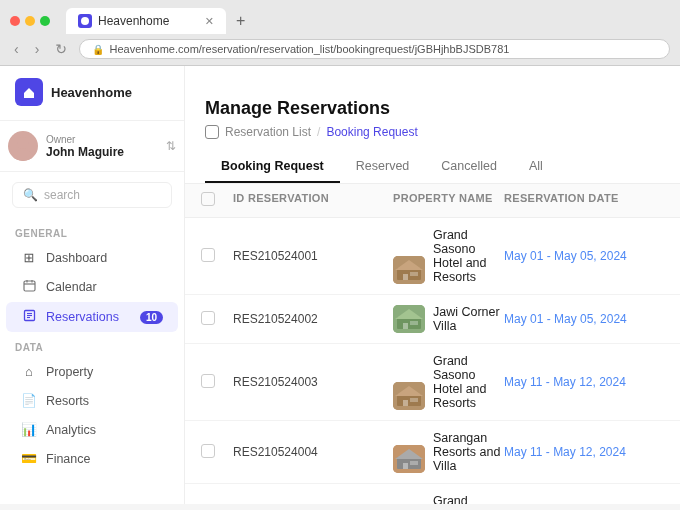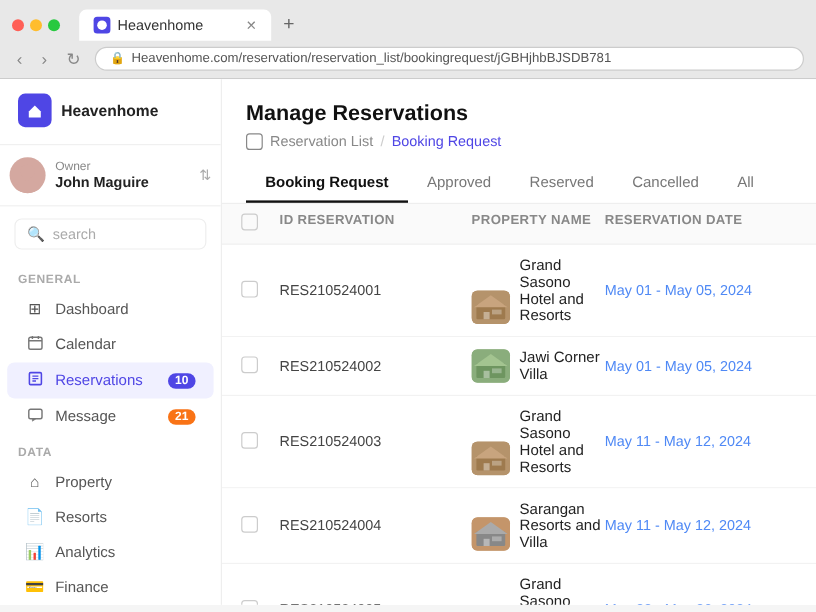--- a/index.html
+++ b/index.html
@@ -41,21 +41,21 @@
 
     .nav-section-title { padding: 10px 15px 4px; font-size: 10px; font-weight: 600; color: #aaa; letter-spacing: 0.5px; text-transform: uppercase; }
     .nav-item { display: flex; align-items: center; gap: 9px; padding: 7px 15px; font-size: 12.5px; color: #555; cursor: pointer; border-radius: 6px; margin: 0 6px; }
     .nav-item.active { background: #f0f0ff; color: #4f46e5; font-weight: 500; }
     .nav-icon { width: 16px; text-align: center; font-size: 13px; }
     .nav-badge { margin-left: auto; background: #4f46e5; color: white; border-radius: 10px; padding: 1px 6px; font-size: 10px; font-weight: 600; }
     .nav-badge.orange { background: #f97316; }
 
     
     .main { flex: 1; background: #f9f9fb; overflow: hidden; }
-    .main-header { background: #fff; padding: 18px 20px 0; border-bottom: 1px solid #eee; }
+    .main-header { background: #fff; padding: 32px 20px 0; border-bottom: 1px solid #eee; }
     .page-title { font-size: 18px; font-weight: 700; color: #111; margin-bottom: 6px; }
     .breadcrumb { display: flex; align-items: center; gap: 6px; font-size: 12px; color: #888; margin-bottom: 12px; }
     .breadcrumb-sep { color: #ccc; }
     .breadcrumb-active { color: #4f46e5; font-weight: 500; }
     .breadcrumb-icon { width: 14px; height: 14px; border: 1.5px solid #888; border-radius: 3px; display: inline-block; }
 
     .tabs { display: flex; gap: 0; }
     .tab { padding: 8px 16px; font-size: 12.5px; color: #777; cursor: pointer; border-bottom: 2px solid transparent; }
     .tab.active { color: #111; font-weight: 600; border-bottom: 2px solid #111; }
 
@@ -155,30 +155,20 @@
         <svg width="13" height="13" viewBox="0 0 13 13">
             <rect x="1.5" y="1.5" width="10" height="10" rx="1" fill="none" stroke="#4f46e5" stroke-width="1.3"></rect>
             <line x1="4" y1="4.5" x2="9" y2="4.5" stroke="#4f46e5" stroke-width="1.1"></line>
             <line x1="4" y1="6.5" x2="9" y2="6.5" stroke="#4f46e5" stroke-width="1.1"></line>
             <line x1="4" y1="8.5" x2="7" y2="8.5" stroke="#4f46e5" stroke-width="1.1"></line>
           </svg>
       </span>
       <span>Reservations</span>
       <span class="nav-badge">10</span>
     </div>
-    <div class="nav-item">
-      <span class="nav-icon">
-        <svg width="13" height="13" viewBox="0 0 13 13">
-            <rect x="1" y="2" width="11" height="8" rx="1.5" fill="none" stroke="#777" stroke-width="1.2"></rect>
-            <path d="M4 10 L4 12 L7 10" fill="#777" stroke="#777" stroke-width="0.5"></path>
-          </svg>
-      </span>
-      <span>Message</span>
-      <span class="nav-badge orange">21</span>
-    </div>
 
     <div class="nav-section-title">DATA</div>
     <div class="nav-item">
       <span class="nav-icon">⌂</span>
       <span>Property</span>
     </div>
     <div class="nav-item">
       <span class="nav-icon">📄</span>
       <span>Resorts</span>
     </div>
@@ -200,21 +190,20 @@
     <div class="main-header">
       <h1 class="page-title">Manage Reservations</h1>
       <div class="breadcrumb">
         <span class="breadcrumb-icon"></span>
         <span style="cursor:pointer;">Reservation List</span>
         <span class="breadcrumb-sep">/</span>
         <span class="breadcrumb-active">Booking Request</span>
       </div>
       <div class="tabs">
         <div class="tab active">Booking Request</div>
-        <div class="tab">Approved</div>
         <div class="tab">Reserved</div>
         <div class="tab">Cancelled</div>
         <div class="tab">All</div>
       </div>
     </div>
 
     <div class="table-container">
       <div class="table-header">
         <div>
           <span class="checkbox" style="border-color:#ccc;"></span>

